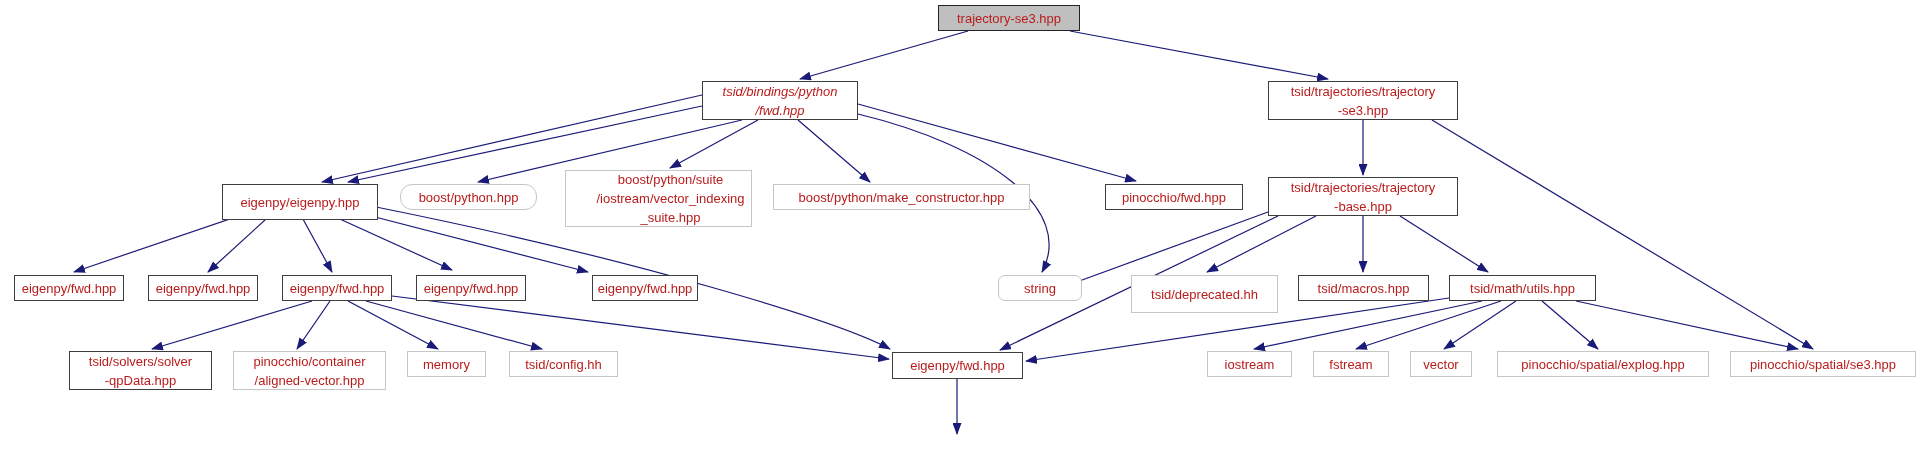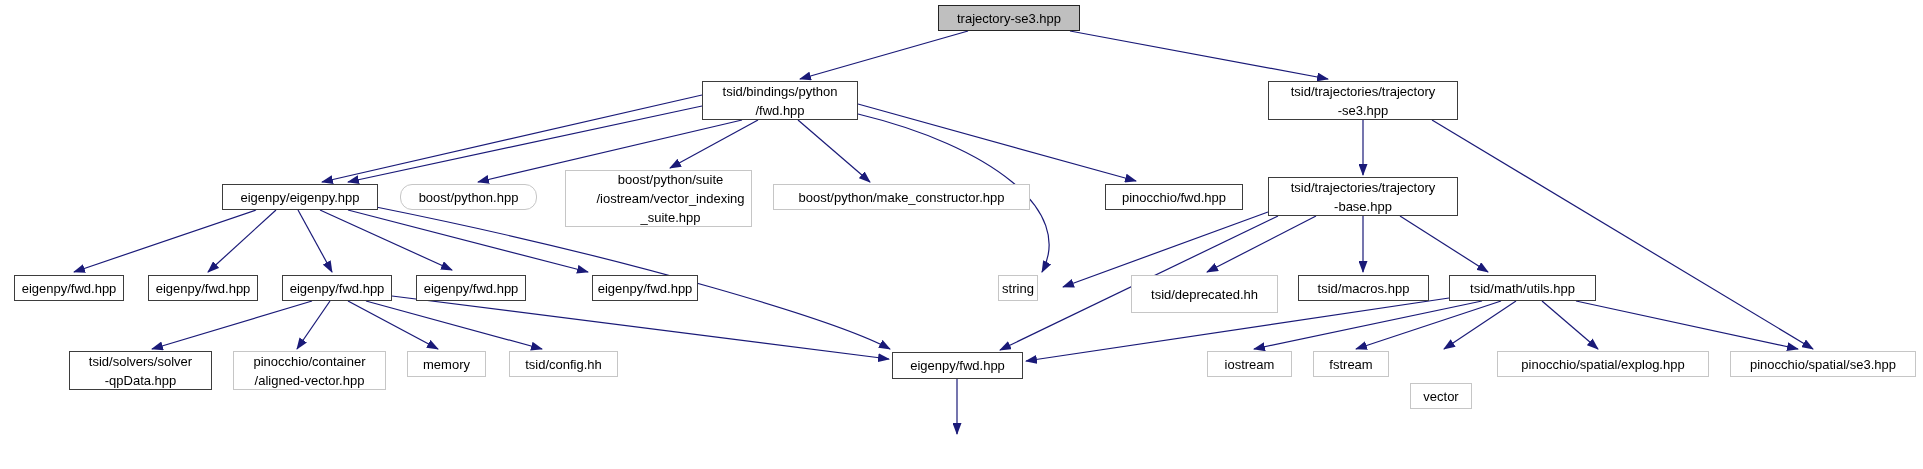--- a/index.html
+++ b/index.html
@@ -11,21 +11,21 @@
     overflow:hidden;
   }
   #edge-layer{position:absolute;left:0;top:0;width:1923px;height:469px;}
   .node{
     position:absolute;
     box-sizing:border-box;
     background:#ffffff;
     display:flex;flex-direction:column;
     align-items:center;justify-content:center;
     text-align:center;
-    font-size:13px;color:#000000;
+    font-size:13px;color:#b91c1c;
     line-height:19px;
     white-space:nowrap;
     z-index:2;
   }
   .node.root{background:#bfbfbf;border:1px solid #242424;}
   .node.linked{border:1px solid #3d3d3d;}
   .node.external{border:1px solid #c6c6c6;}
   .edge{stroke:#1a1a78;stroke-width:1.2;fill:none;}
 </style>
 </head>
@@ -72,29 +72,29 @@
         <path d="M1516,301 L1444,349" class="edge" marker-end="url(#arrow)"></path>
         <path d="M1542,301 L1598,349" class="edge" marker-end="url(#arrow)"></path>
         <path d="M1576,301 L1798,349" class="edge" marker-end="url(#arrow)"></path>
         <path d="M957,379 L957,434" class="edge" marker-end="url(#arrow)"></path>
       </g>
   </svg>
   <div id="nodes">
       <div class="node root" style="left: 938px; top: 5px; width: 142px; height: 26px;">
         <span>trajectory-se3.hpp</span>
       </div>
-      <div class="node linked" style="left: 702px; top: 81px; width: 156px; height: 39px;">
+      <div class="node linked" style="left: 702px; top: 81px; width: 156px; height: 39px; font-style: italic;">
         <span>tsid/bindings/python</span>
         <span>/fwd.hpp</span>
       </div>
       <div class="node linked" style="left: 1268px; top: 81px; width: 190px; height: 39px;">
         <span>tsid/trajectories/trajectory</span>
         <span>-se3.hpp</span>
       </div>
-      <div class="node linked" style="left: 222px; top: 184px; width: 156px; height: 26px;">
+      <div class="node linked" style="left: 222px; top: 184px; width: 156px; height: 36px;">
         <span>eigenpy/eigenpy.hpp</span>
       </div>
       <div class="node external" style="left: 400px; top: 184px; width: 137px; height: 26px; border-radius: 12px;">
         <span>boost/python.hpp</span>
       </div>
       <div class="node external" style="left: 565px; top: 170px; width: 187px; height: 57px; padding-left: 24px;">
         <span>boost/python/suite</span>
         <span>/iostream/vector_indexing</span>
         <span>_suite.hpp</span>
       </div>
@@ -116,21 +116,21 @@
       </div>
       <div class="node linked" style="left: 282px; top: 275px; width: 110px; height: 26px;">
         <span>eigenpy/fwd.hpp</span>
       </div>
       <div class="node linked" style="left: 416px; top: 275px; width: 110px; height: 26px;">
         <span>eigenpy/fwd.hpp</span>
       </div>
       <div class="node linked" style="left: 592px; top: 275px; width: 106px; height: 26px;">
         <span>eigenpy/fwd.hpp</span>
       </div>
-      <div class="node external" style="left: 998px; top: 275px; width: 40px; height: 26px;">
+      <div class="node external" style="left: 998px; top: 275px; width: 84px; height: 26px; border-radius: 7px;">
         <span>string</span>
       </div>
       <div class="node external" style="left: 1131px; top: 275px; width: 147px; height: 38px;">
         <span>tsid/deprecated.hh</span>
       </div>
       <div class="node linked" style="left: 1298px; top: 275px; width: 131px; height: 26px;">
         <span>tsid/macros.hpp</span>
       </div>
       <div class="node linked" style="left: 1449px; top: 275px; width: 147px; height: 26px;">
         <span>tsid/math/utils.hpp</span>
@@ -151,21 +151,21 @@
       </div>
       <div class="node linked" style="left: 892px; top: 352px; width: 131px; height: 27px;">
         <span>eigenpy/fwd.hpp</span>
       </div>
       <div class="node external" style="left: 1207px; top: 351px; width: 85px; height: 26px;">
         <span>iostream</span>
       </div>
       <div class="node external" style="left: 1313px; top: 351px; width: 76px; height: 26px;">
         <span>fstream</span>
       </div>
-      <div class="node external" style="left: 1410px; top: 351px; width: 62px; height: 26px; margin-top: 32px;">
+      <div class="node external" style="left: 1410px; top: 351px; width: 62px; height: 26px;">
         <span>vector</span>
       </div>
       <div class="node external" style="left: 1497px; top: 351px; width: 212px; height: 26px;">
         <span>pinocchio/spatial/explog.hpp</span>
       </div>
       <div class="node external" style="left: 1730px; top: 351px; width: 186px; height: 26px;">
         <span>pinocchio/spatial/se3.hpp</span>
       </div>
       <div class="node external" style="left: 912px; top: 437px; width: 91px; height: 26px; margin-top: 44px;">
         <span>Eigen/Core</span>

